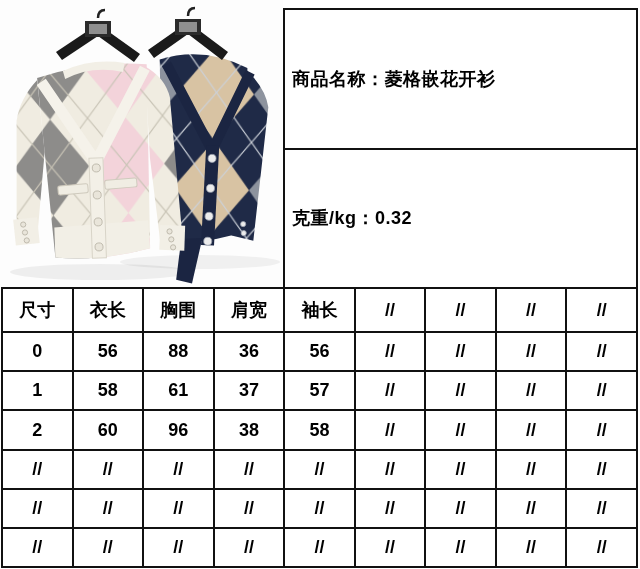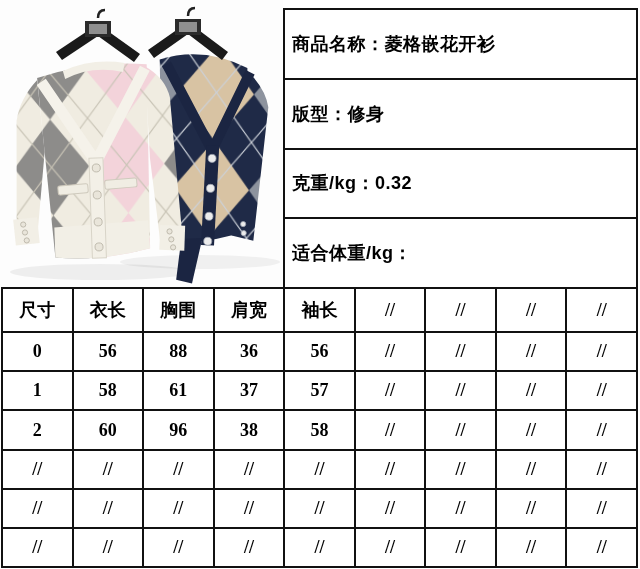--- a/index.html
+++ b/index.html
@@ -53,21 +53,20 @@
   }
   .spec-row:last-child { border-bottom: none; }
 
   
   .size-table {
     position: absolute; left: 1px; top: 287px;
     width: 637px; height: 281px;
     border-collapse: collapse;
     table-layout: fixed;
     background: #fff;
-    font-family: Liberation Serif, serif;
   }
   .size-table td {
     border: 2px solid #111;
     text-align: center; vertical-align: middle;
     font-size: 18px; font-weight: bold;
     padding: 0;
   }
 </style>
 </head>
 <body>
@@ -157,23 +156,21 @@
         <path d="M188 16 Q 188 8 195 8" fill="none" stroke="#222" stroke-width="2.5"></path>
         <path d="M188 22 L 148 50 L 154 58 L 188 34 L 222 60 L 228 52 Z" class="hanger-black"></path>
         <rect x="175" y="19" width="26" height="16" fill="#2b2b2b"></rect>
         <rect x="179" y="22" width="18" height="10" fill="#8f8f8f"></rect>
       </g>
     </svg>
   </div>
 
   <div class="spec">
     <div class="spec-row">商品名称：菱格嵌花开衫</div>
-    <div class="spec-row">版型：修身</div>
     <div class="spec-row">克重/kg：0.32</div>
-    <div class="spec-row">适合体重/kg：</div>
   </div>
 
   <table class="size-table">
     <tbody>
         <tr>
       <td>尺寸</td>
       <td>衣长</td>
       <td>胸围</td>
       <td>肩宽</td>
       <td>袖长</td>

